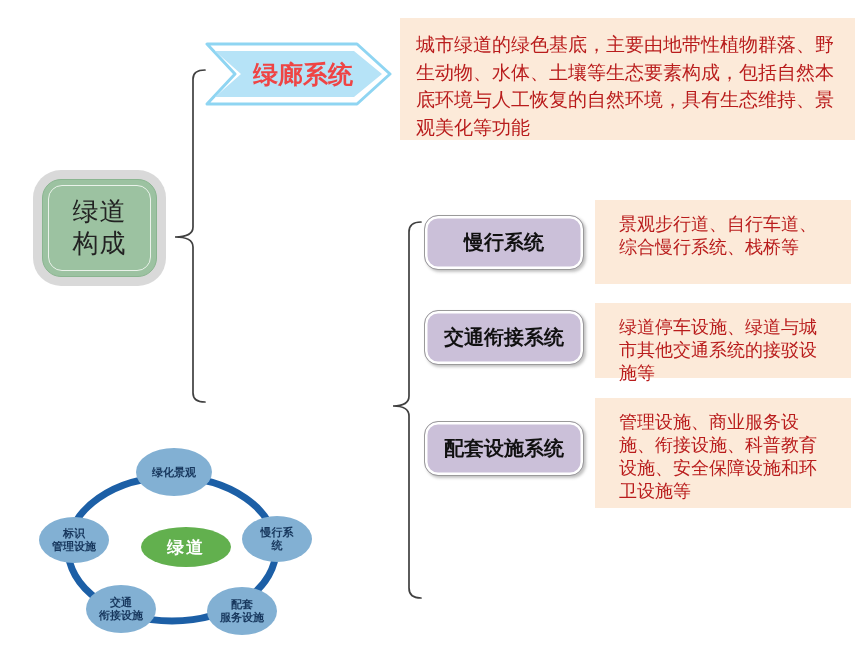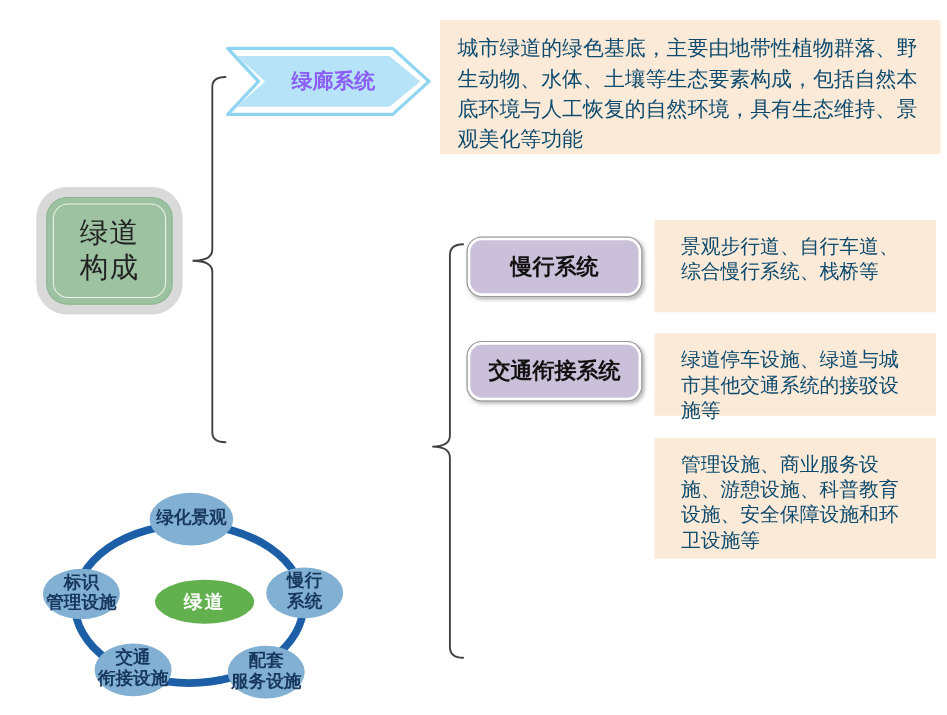--- a/index.html
+++ b/index.html
@@ -17,38 +17,38 @@
     white-space:pre-line;color:#222;}
   
   .brace{position:absolute;overflow:visible;}
   .brace path{fill:none;stroke:#404040;stroke-width:1.7;stroke-linecap:round;}
   
   .arrow{position:absolute;width:188px;height:64px;}
   .arrow svg{position:absolute;inset:0;}
   .arrow-outer{fill:#ffffff;stroke:#8fd5f2;stroke-width:3;stroke-linejoin:round;}
   .arrow-inner{fill:#b6e3f7;}
   .arrow-label{position:absolute;inset:0;display:flex;align-items:center;justify-content:center;
-    padding-left:22px;padding-right:14px;font-size:19px;font-weight:bold;color:#8b5cf6;}
+    padding-left:22px;padding-right:14px;font-size:25px;font-weight:bold;color:#ef4444;}
   
-  .desc{position:absolute;background:#fcead9;color:#0c4a6e;}
+  .desc{position:absolute;background:#fcead9;color:#b91c1c;}
   .desc-top{left:400px;top:18px;width:455px;height:122px;padding:13px 16px;
     font-size:19px;line-height:27.5px;box-sizing:border-box;}
   .desc-side{left:595px;width:256px;padding:13px 24px;font-size:18px;line-height:23px;
     box-sizing:border-box;}
   
   .sysbox{position:absolute;left:424px;width:160px;height:55px;background:#cbc0d9;
     border:1px solid #9a9a9a;border-radius:14px;box-sizing:border-box;
     box-shadow:inset 0 0 0 2.5px #ffffff,2px 2px 3px rgba(120,120,120,.45);
     display:flex;align-items:center;justify-content:center;}
   .sysbox span{font-size:20px;font-weight:bold;color:#111;}
   
   .cycle{position:absolute;left:30px;top:438px;width:290px;height:212px;}
   .cycle svg{position:absolute;inset:0;}
   .cnode{position:absolute;transform:translate(-50%,-50%);text-align:center;
-    font-size:16px;font-weight:bold;color:#17375d;line-height:1.18;white-space:pre-line;}
+    font-size:11px;font-weight:bold;color:#17375d;line-height:1.18;white-space:pre-line;}
   .ccenter{position:absolute;transform:translate(-50%,-50%);font-size:17px;font-weight:bold;
     color:#ffffff;letter-spacing:2px;text-align:center;}
 </style>
 </head>
 <body>
 
 <div class="stage">
 
   <div class="root">
     <div class="root-green">
@@ -80,21 +80,24 @@
   <div class="sysbox" style="top:215px">
     <span>慢行系统</span>
   </div>
   <div class="desc desc-side" style="top:200px;height:84px">景观步行道、自行车道、综合慢行系统、栈桥等</div>
 
   <div class="sysbox" style="top:310px">
     <span>交通衔接系统</span>
   </div>
   <div class="desc desc-side" style="top:303px;height:75px">绿道停车设施、绿道与城市其他交通系统的接驳设施等</div>
 
-  <div class="desc desc-side" style="top:398px;height:110px">管理设施、商业服务设施、游憩设施、科普教育设施、安全保障设施和环卫设施等</div>
+  <div class="sysbox" style="top:421px">
+    <span>配套设施系统</span>
+  </div>
+  <div class="desc desc-side" style="top:398px;height:110px">管理设施、商业服务设施、衔接设施、科普教育设施、安全保障设施和环卫设施等</div>
 
 
   <div class="cycle">
     <svg viewBox="0 0 290 212">
       <ellipse cx="142" cy="111" rx="104" ry="72" fill="none" stroke="#1c5fa6" stroke-width="7"></ellipse>
       <ellipse cx="144" cy="34" rx="38" ry="24" fill="#82b0d3"></ellipse>
       <ellipse cx="247" cy="101" rx="35" ry="23" fill="#82b0d3"></ellipse>
       <ellipse cx="212" cy="173" rx="35" ry="24" fill="#82b0d3"></ellipse>
       <ellipse cx="91" cy="171" rx="35" ry="24" fill="#82b0d3"></ellipse>
       <ellipse cx="44" cy="102" rx="35" ry="23" fill="#82b0d3"></ellipse>

